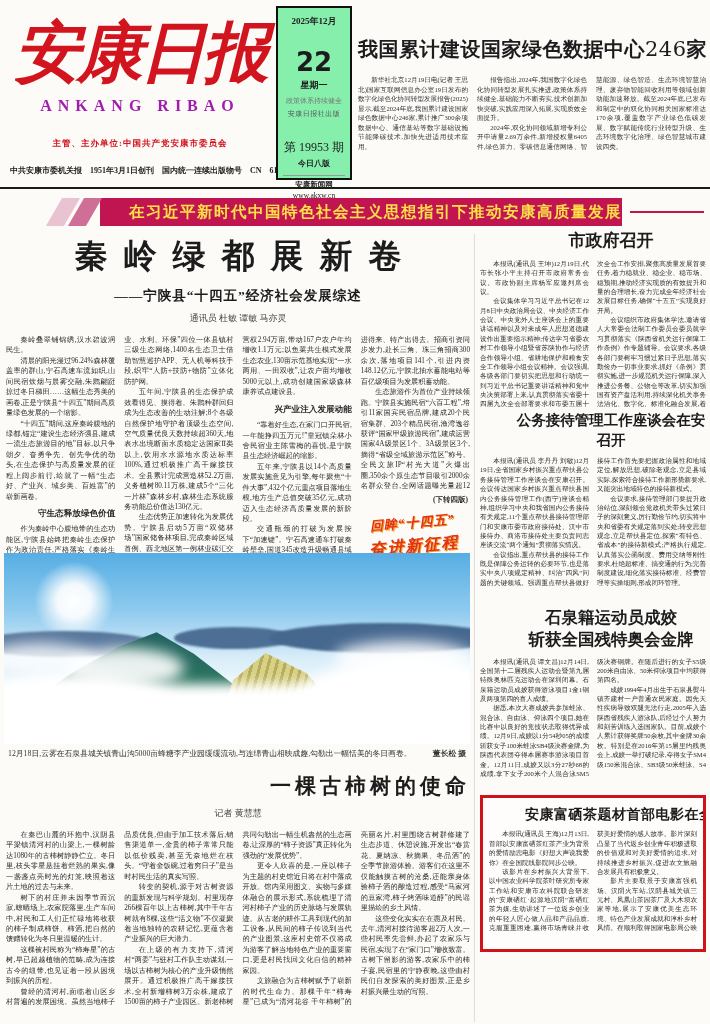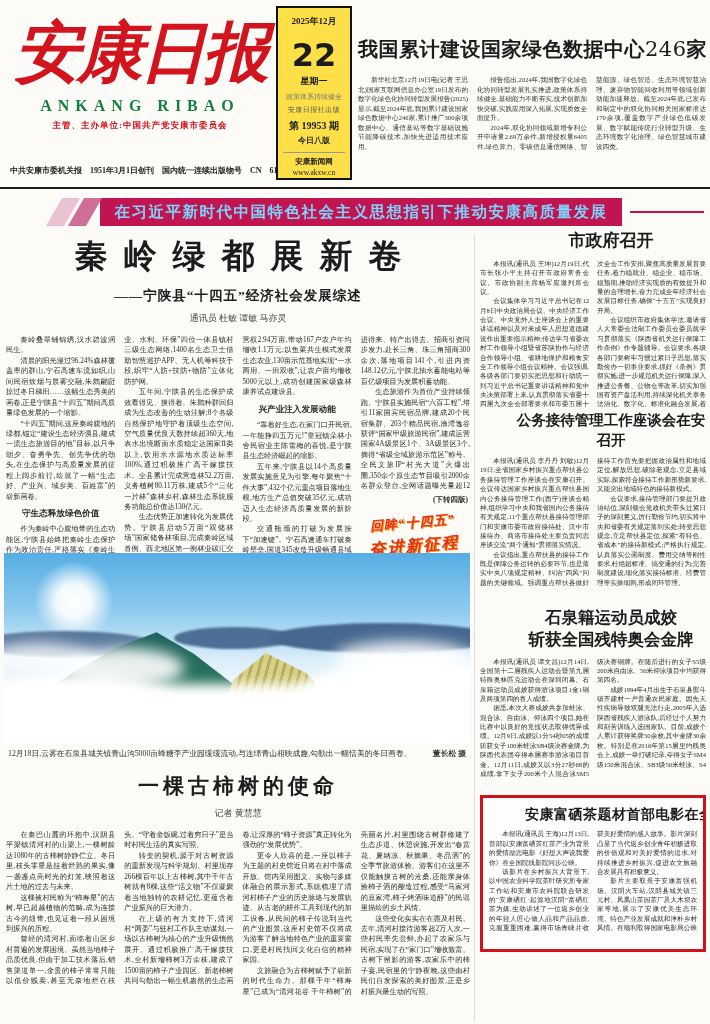--- a/index.html
+++ b/index.html
@@ -2,61 +2,61 @@
 <html><head>
 <meta charset="utf-8">
 <style>
   html,body{margin:0;padding:0;background:#888;}
   #page{position:relative;width:710px;height:1024px;margin:0 auto;background:#fcfbf8;overflow:hidden;
         font-family:"Liberation Serif","DejaVu Serif",serif;color:#1c1c1c;}
   
   #masthead{position:absolute;left:8px;top:18px;width:264px;text-align:center;}
   .brand{font-family:"DejaVu Serif",serif;font-style:italic;font-weight:bold;font-size:66px;line-height:1.05;
          color:#d2141e;letter-spacing:-3px;white-space:nowrap;}
-  .latin{font-size:16px;font-weight:bold;letter-spacing:6px;color:#15803d;margin-top:10px;font-family:"Liberation Serif",serif;}
-  .org{font-size:8.5px;font-weight:bold;color:#d2141e;margin-top:5px;letter-spacing:1px;}
+  .latin{font-size:16px;font-weight:bold;letter-spacing:6px;color:#a21caf;margin-top:10px;font-family:"Liberation Serif",serif;}
+  .org{font-size:8.5px;font-weight:bold;color:#d2141e;margin-top:23px;letter-spacing:1px;}
   #infoline{position:absolute;left:10px;top:165px;font-size:8px;color:#222;word-spacing:6px;font-weight:bold;}
-  #datebox{position:absolute;left:276px;top:6px;width:72px;height:170px;border:2px solid #111;background:#fde047;
+  #datebox{position:absolute;left:276px;top:6px;width:72px;height:170px;border:2px solid #111;background:#86efac;
            text-align:center;font-family:"Liberation Serif",serif;}
   .db-ym{font-size:9px;font-weight:bold;margin-top:7px;}
-  .db-day{font-size:32px;font-weight:bold;line-height:1.1;margin-top:10px;font-family:"DejaVu Sans","Liberation Sans",sans-serif;}
+  .db-day{font-size:26px;font-weight:bold;line-height:1.1;margin-top:20px;font-family:"DejaVu Sans","Liberation Sans",sans-serif;}
   .db-week{font-size:9px;font-weight:bold;margin-top:2px;}
   .db-lunar{font-size:7px;color:#777;margin-top:4px;}
   .db-pub{font-size:7px;color:#555;margin-top:3px;letter-spacing:.5px;}
-  .db-issue{font-size:10px;font-weight:bold;margin-top:4px;}
+  .db-issue{font-size:12px;font-weight:normal;margin-top:20px;}
   .db-pages{font-size:8px;font-weight:bold;margin-top:2px;}
   .db-div{height:1px;background:#999;margin:6px 5px 4px 5px;}
   .db-site{font-size:7.5px;font-weight:bold;}
   .db-url{font-size:7.5px;margin-top:1px;}
   #top-news{position:absolute;left:358px;top:36px;width:348px;}
   .tn-head{font-family:"Liberation Sans","DejaVu Sans",sans-serif;font-weight:900;font-size:20px;
            letter-spacing:.5px;white-space:nowrap;}
   .tn-head .hl-num{font-family:"DejaVu Serif",serif;font-weight:normal;font-size:21px;}
   .tn-body{margin-top:12px;height:98px;overflow:hidden;column-count:3;column-gap:9px;
            font-size:6.6px;line-height:1.45;text-align:justify;color:#333;}
   #header-rule{position:absolute;left:0;top:187px;width:710px;height:2px;background:#1b1b1b;}
   
   #banner{position:absolute;left:100px;top:198px;width:522px;height:28px;background:#c11552;}
-  #banner .btext{display:block;text-align:center;line-height:28px;color:#7dd3fc;font-weight:bold;font-size:15.5px;
+  #banner .btext{display:block;text-align:right;line-height:28px;color:#fde047;font-weight:bold;font-size:15.5px;
                  letter-spacing:1.5px;font-family:"Liberation Sans","DejaVu Sans",sans-serif;white-space:nowrap;}
   .stripe{position:absolute;top:0;height:28px;transform:skewX(-30deg);}
   .s1{left:-46px;width:18px;background:#eac3d2;}
   .s2{left:-24px;width:18px;background:#d univers;}
   .s2{left:-24px;width:18px;background:#cf6f97;}
   #banner-dash{position:absolute;left:630px;top:211px;width:74px;height:2px;background:#c11552;}
   
   #main-article{position:absolute;left:6px;top:234px;width:464px;}
   .ma-title{text-align:center;font-size:33px;font-weight:900;letter-spacing:16px;text-indent:16px;
             font-family:"Liberation Sans","DejaVu Sans",sans-serif;white-space:nowrap;}
   .ma-sub{text-align:center;font-size:13.5px;font-weight:bold;margin-top:8px;letter-spacing:1px;}
   .byline{text-align:center;font-size:9px;color:#444;margin-top:7px;}
   .ma-body{position:relative;margin-top:10px;height:238px;overflow:hidden;column-count:4;column-gap:9px;
            font-size:7.2px;line-height:1.45;text-align:justify;color:#2a2a2a;}
   .bp{margin:0;text-indent:2em;}
-  .sub{margin:5px 0;text-align:center;font-size:8.6px;font-weight:900;text-indent:0;
+  .sub{margin:5px 0;text-align:right;font-size:8.6px;font-weight:900;text-indent:0;
        font-family:"Liberation Sans","DejaVu Sans",sans-serif;}
   .takeaway{position:absolute;right:0;bottom:0;width:113px;height:78px;background:#fcfbf8;padding-top:2px;}
   .cont-note{font-size:7.5px;text-align:right;font-weight:bold;margin:0 2px 8px 0;}
   .promo{transform:rotate(-5deg);text-align:center;}
   .promo .p1{display:block;font-size:13px;font-weight:900;font-style:italic;color:#e0301e;
              text-shadow:1px 1px 0 #f6a21c;letter-spacing:1px;}
   .promo .p2{display:block;font-size:16px;font-weight:900;font-style:italic;color:#e0301e;
              text-shadow:1px 1px 0 #f6a21c;letter-spacing:2px;margin-top:1px;}
   
   #photo{position:absolute;left:4px;top:553px;width:466px;height:191px;overflow:hidden;background:#bfe0f2;}
@@ -78,21 +78,21 @@
   .c2{left:120px;top:150px;width:220px;height:80px;}
   .c3{left:290px;top:105px;width:230px;height:95px;}
   .c4{left:60px;top:95px;width:120px;height:40px;opacity:.9;}
   .c5{left:330px;top:88px;width:140px;height:34px;opacity:.85;}
   .c6{left:-20px;top:90px;width:110px;height:30px;opacity:.8;}
   .mist{position:absolute;left:0;bottom:-10px;width:100%;height:70px;background:#fff;filter:blur(6px);}
   #caption{position:absolute;left:8px;top:748px;width:458px;display:flex;font-size:7.8px;color:#333;}
   #caption .credit{margin-left:auto;white-space:nowrap;font-weight:bold;padding-left:14px;}
   
   #tree-article{position:absolute;left:6px;top:772px;width:464px;height:252px;overflow:hidden;}
-  .ta-title{text-align:center;font-size:21px;font-weight:900;letter-spacing:4px;
+  .ta-title{text-align:right;font-size:21px;font-weight:900;letter-spacing:4px;
             font-family:"Liberation Sans","DejaVu Sans",sans-serif;}
   .ta-body{margin-top:10px;height:192px;overflow:hidden;column-count:4;column-gap:9px;
            font-size:7.2px;line-height:1.45;text-align:justify;color:#2a2a2a;}
   
   #vdiv{position:absolute;left:474px;top:234px;width:1px;height:788px;background:#ddd;}
   #right-region{position:absolute;left:480px;top:230px;width:226px;}
   .r-title{text-align:center;font-weight:900;font-family:"Liberation Sans","DejaVu Sans",sans-serif;line-height:1.35;margin-left:36px;}
   .gov-t1{font-size:17px;}
   .gov-t2{font-size:17px;}
   .r-body{column-count:2;column-gap:8px;font-size:6.6px;line-height:1.42;text-align:justify;color:#2c2c2c;overflow:hidden;}
@@ -199,20 +199,21 @@
   <div id="caption">
     <span>12月18日,云雾在石泉县城关镇青山沟5000亩蜂糖李产业园缓缓流动,与连绵青山相映成趣,勾勒出一幅恬美的冬日画卷。</span>
     <span class="credit">董长松 摄</span>
   </div>
 
   <div id="tree-article">
     <div class="ta-title">一棵古柿树的使命</div>
     <div class="byline">记者 黄慧慧</div>
     <div class="ta-body">
         <p class="bp">在秦巴山麓的环抱中,汉阴县平梁镇清河村的山梁上,一棵树龄达1080年的古柿树静静伫立。冬日里,枝头零星悬挂着烂熟的果实,像一盏盏点亮时光的灯笼,映照着这片土地的过去与未来。</p>
+        <p class="bp">树下的村庄并未因季节而沉寂,晾晒场上,农家院落里,生产车间中,村民和工人们正忙碌地将收获的柿子制成柿饼、柿酒,把自然的馈赠转化为冬日里温暖的生计。</p>
         <p class="bp">这棵被村民称为“柿寿星”的古树,早已超越植物的范畴,成为连接古今的纽带,也见证着一段从困境到振兴的历程。</p>
         <p class="bp">曾经的清河村,面临着山区乡村普遍的发展困境。虽然当地柿子品质优良,但由于加工技术落后,销售渠道单一,金贵的柿子常常只能以低价贱卖,甚至无奈地烂在枝头。“守着金饭碗,过着穷日子”是当时村民生活的真实写照。</p>
         <p class="bp">转变的契机,源于对古树资源的重新发现与科学规划。村里现存266棵百年以上古柿树,其中千年古树就有8棵,这些“活文物”不仅凝聚着当地独特的农耕记忆,更蕴含着产业振兴的巨大潜力。</p>
         <p class="bp">在上级的有力支持下,清河村“两委”与驻村工作队主动谋划,一场以古柿树为核心的产业升级悄然展开。通过积极推广高干嫁接技术,全村新增柿树3万余株,建成了1500亩的柿子产业园区。新老柿树共同勾勒出一幅生机盎然的生态画卷,让深厚的“柿子资源”真正转化为强劲的“发展优势”。</p>
         <p class="bp">更令人欣喜的是,一座以柿子为主题的村史馆近日将在村中落成开放。馆内采用图文、实物与多媒体融合的展示形式,系统梳理了清河村柿子产业的历史脉络与发展轨迹。从古老的耕作工具到现代的加工设备,从民间的柿子传说到当代的产业图景,这座村史馆不仅将成为游客了解当地特色产业的重要窗口,更是村民找回文化自信的精神家园。</p>
         <p class="bp">文旅融合为古柿树赋予了崭新的时代生命力。那棵千年“柿寿星”已成为“清河花谷 千年柿树”的亮丽名片,村里围绕古树群修建了生态步道、休憩设施,开发出“春赏花、夏纳凉、秋摘果、冬品酒”的全季节旅游体验。游客们在这里不仅能触摸古树的沧桑,还能亲身体验柿子酒的酿造过程,感受“马家河的豆家湾,柿子烤酒味道醇”的民谣里描绘的乡土风情。</p>
         <p class="bp">这些变化实实在在惠及村民。去年,清河村接待游客超2万人次,一些村民率先尝鲜,办起了农家乐与民宿,实现了在“家门口”增收致富。古树下留影的游客,农家乐中的柿子宴,民宿里的宁静夜晚,这些由村民们自发探索的美好图景,正是乡村振兴最生动的写照。</p>
       </div>
   </div>
 

